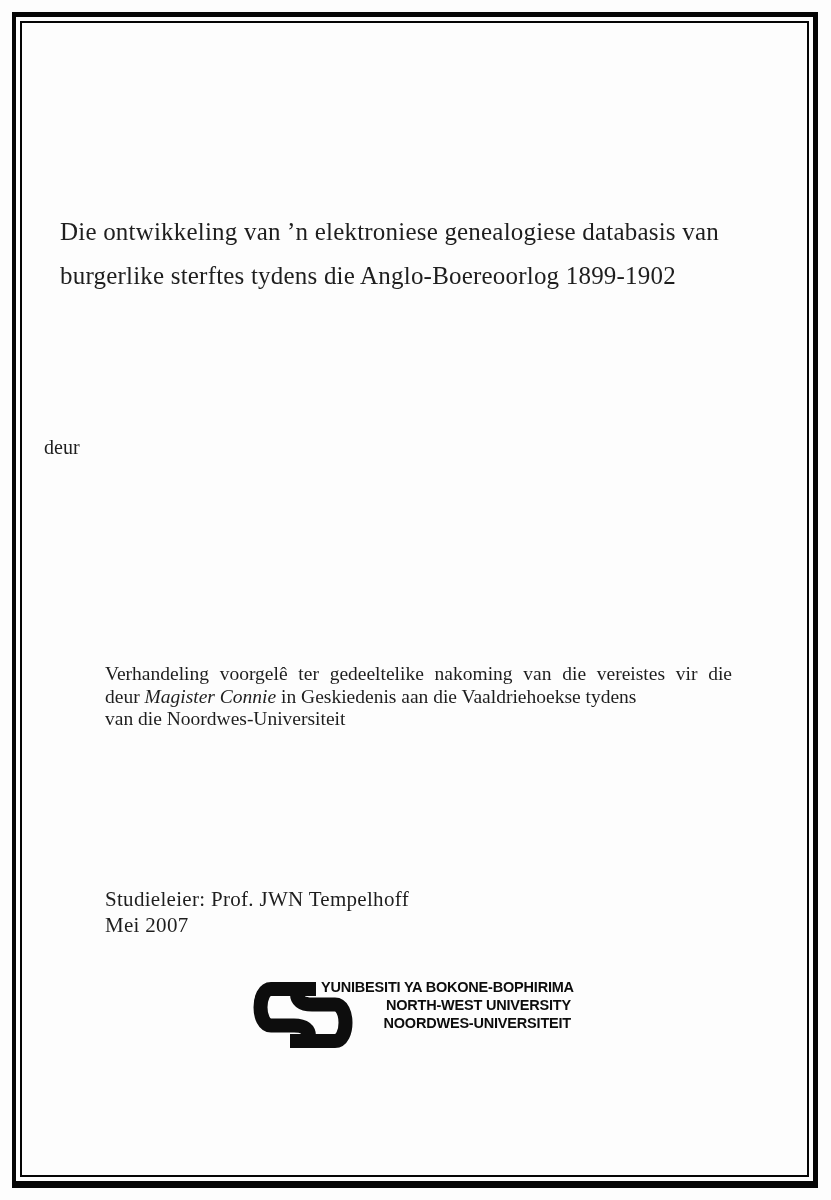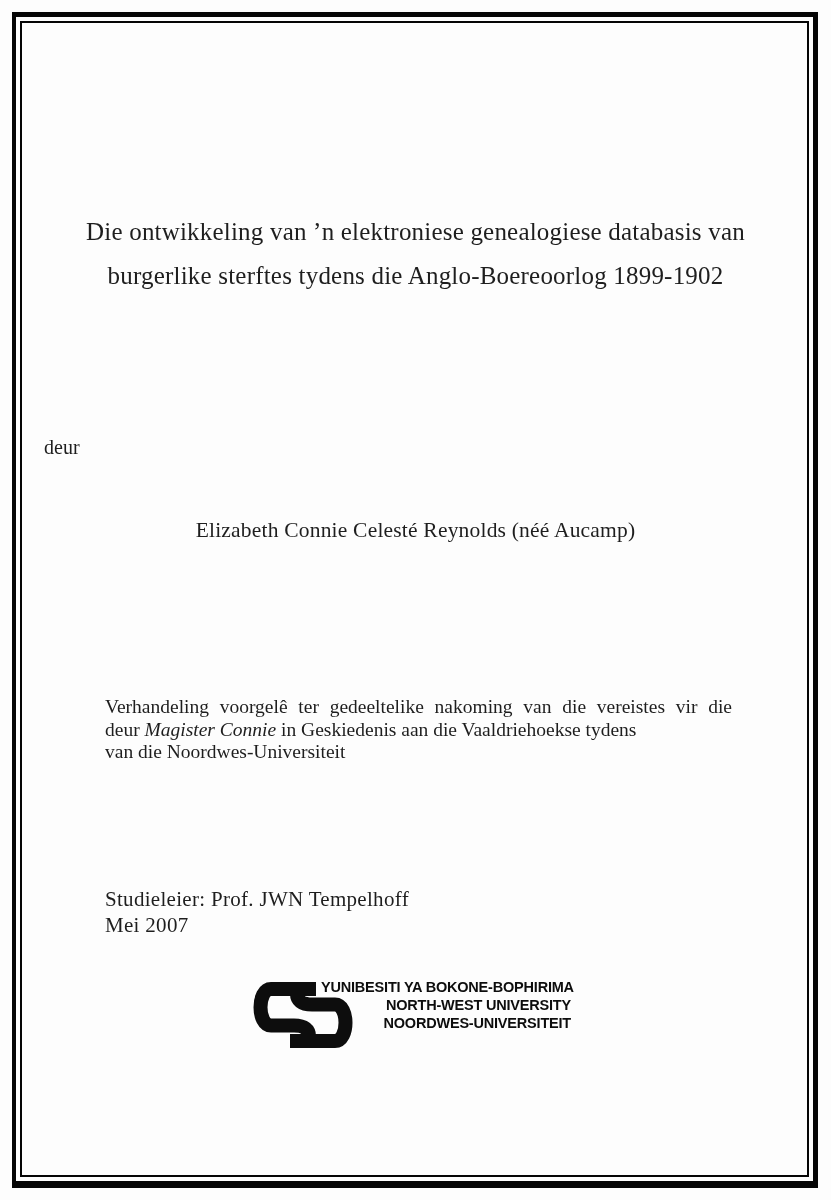--- a/index.html
+++ b/index.html
@@ -22,34 +22,33 @@
     position:absolute;left:12px;top:12px;right:13px;bottom:12px;
     border:5px solid var(--border);
     border-bottom-width:7px;border-left-width:4px;
   }
   .frame-inner{
     position:absolute;left:20px;top:21px;right:22px;bottom:23px;
     border:2px solid var(--border);
   }
   .title-block{
     position:absolute;left:60px;right:60px;top:210px;
-    text-align:center;
     font-size:25px;line-height:44px;letter-spacing:0.2px;
   }
   .deur{
     position:absolute;left:0;right:0;top:436px;
     text-align:left;font-size:20px;padding-left:44px;
   }
   .author{
     position:absolute;left:0;right:0;top:518px;
     text-align:center;font-size:21.5px;letter-spacing:0.2px;
   }
   .statement{
     position:absolute;left:105px;top:663px;width:627px;
-    font-size:19.5px;line-height:22.5px;margin-top:33px;
+    font-size:19.5px;line-height:22.5px;
   }
   .statement .just{
     text-align:justify;text-align-last:justify;
   }
   .statement .it{font-style:italic;}
   .supervisor{
     position:absolute;left:105px;top:886px;
     font-size:21px;line-height:26px;letter-spacing:0.3px;
   }
   .logo{
@@ -75,21 +74,20 @@
   <div class="frame-outer"></div>
   <div class="frame-inner"></div>
 
   <div class="title-block">
     <div>Die ontwikkeling van ’n elektroniese genealogiese databasis van</div>
     <div>burgerlike sterftes tydens die Anglo-Boereoorlog 1899-1902</div>
   </div>
 
   <div class="deur">deur</div>
 
-  <div class="author">Elizabeth Connie Celesté Reynolds (néé Aucamp)</div>
 
   <div class="statement">
     <div class="just">Verhandeling voorgelê ter gedeeltelike nakoming van die vereistes vir die</div>
     <div><span>deur </span><span class="it">Magister Connie</span><span> in Geskiedenis aan die Vaaldriehoekse tydens</span></div>
     <div>van die Noordwes-Universiteit</div>
   </div>
 
   <div class="supervisor">
     <div>Studieleier: Prof. JWN Tempelhoff</div>
     <div>Mei 2007</div>

